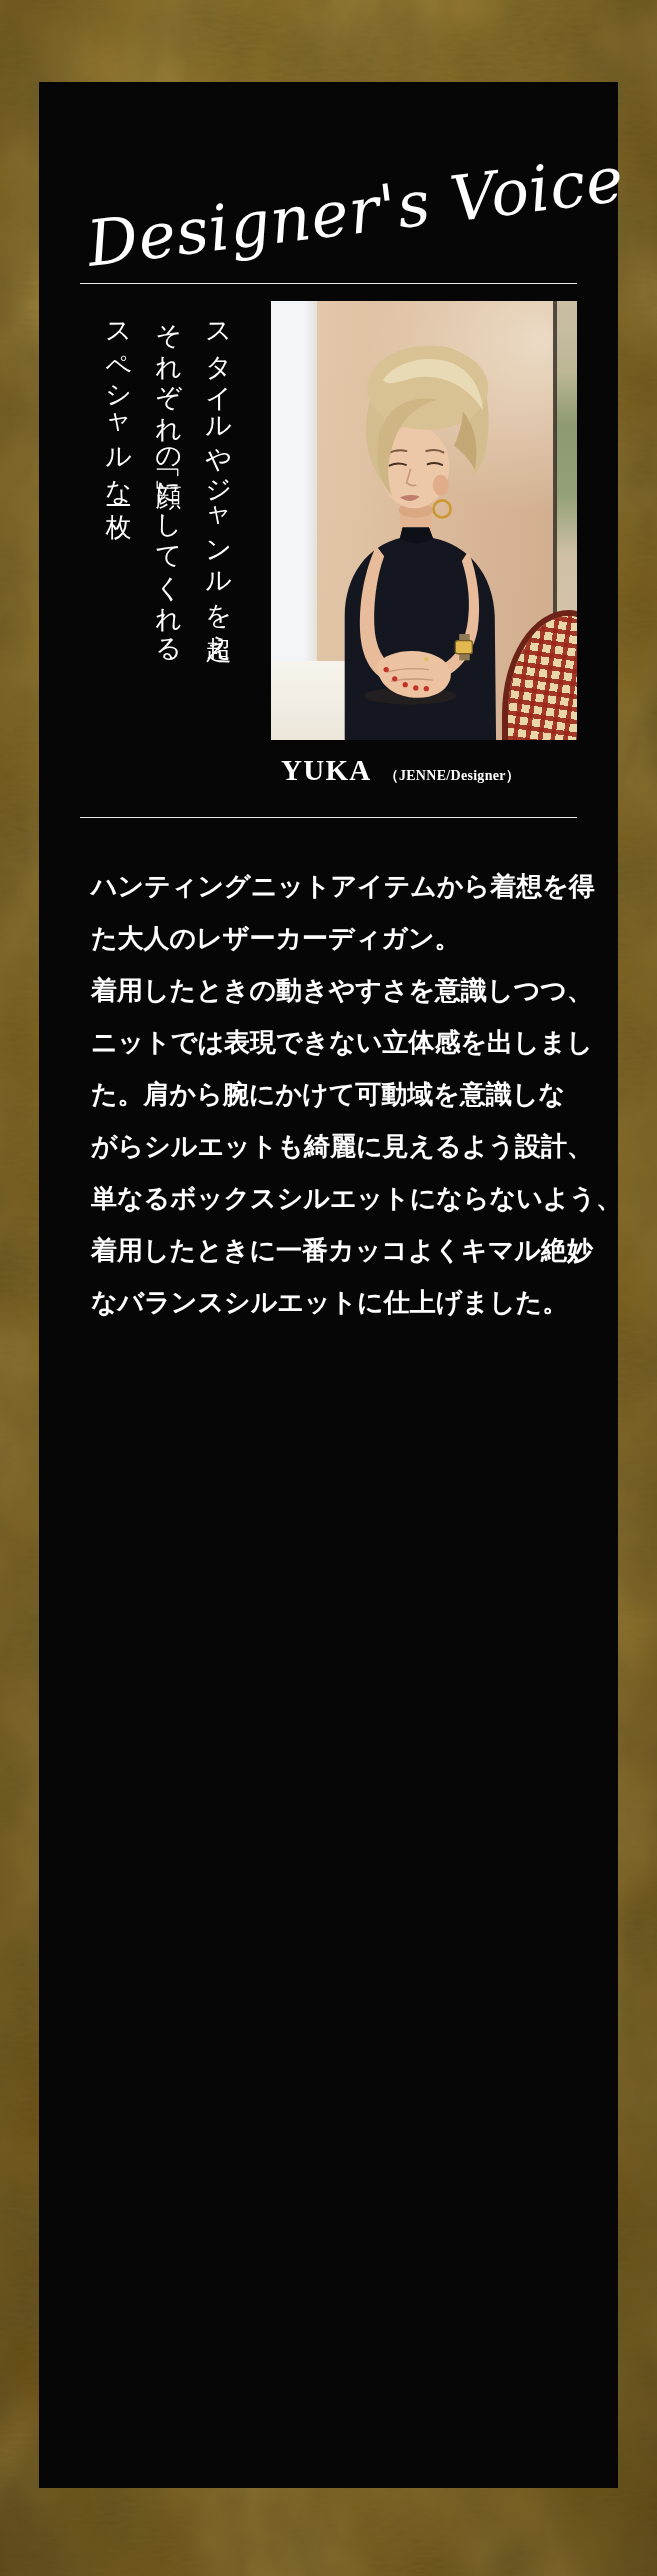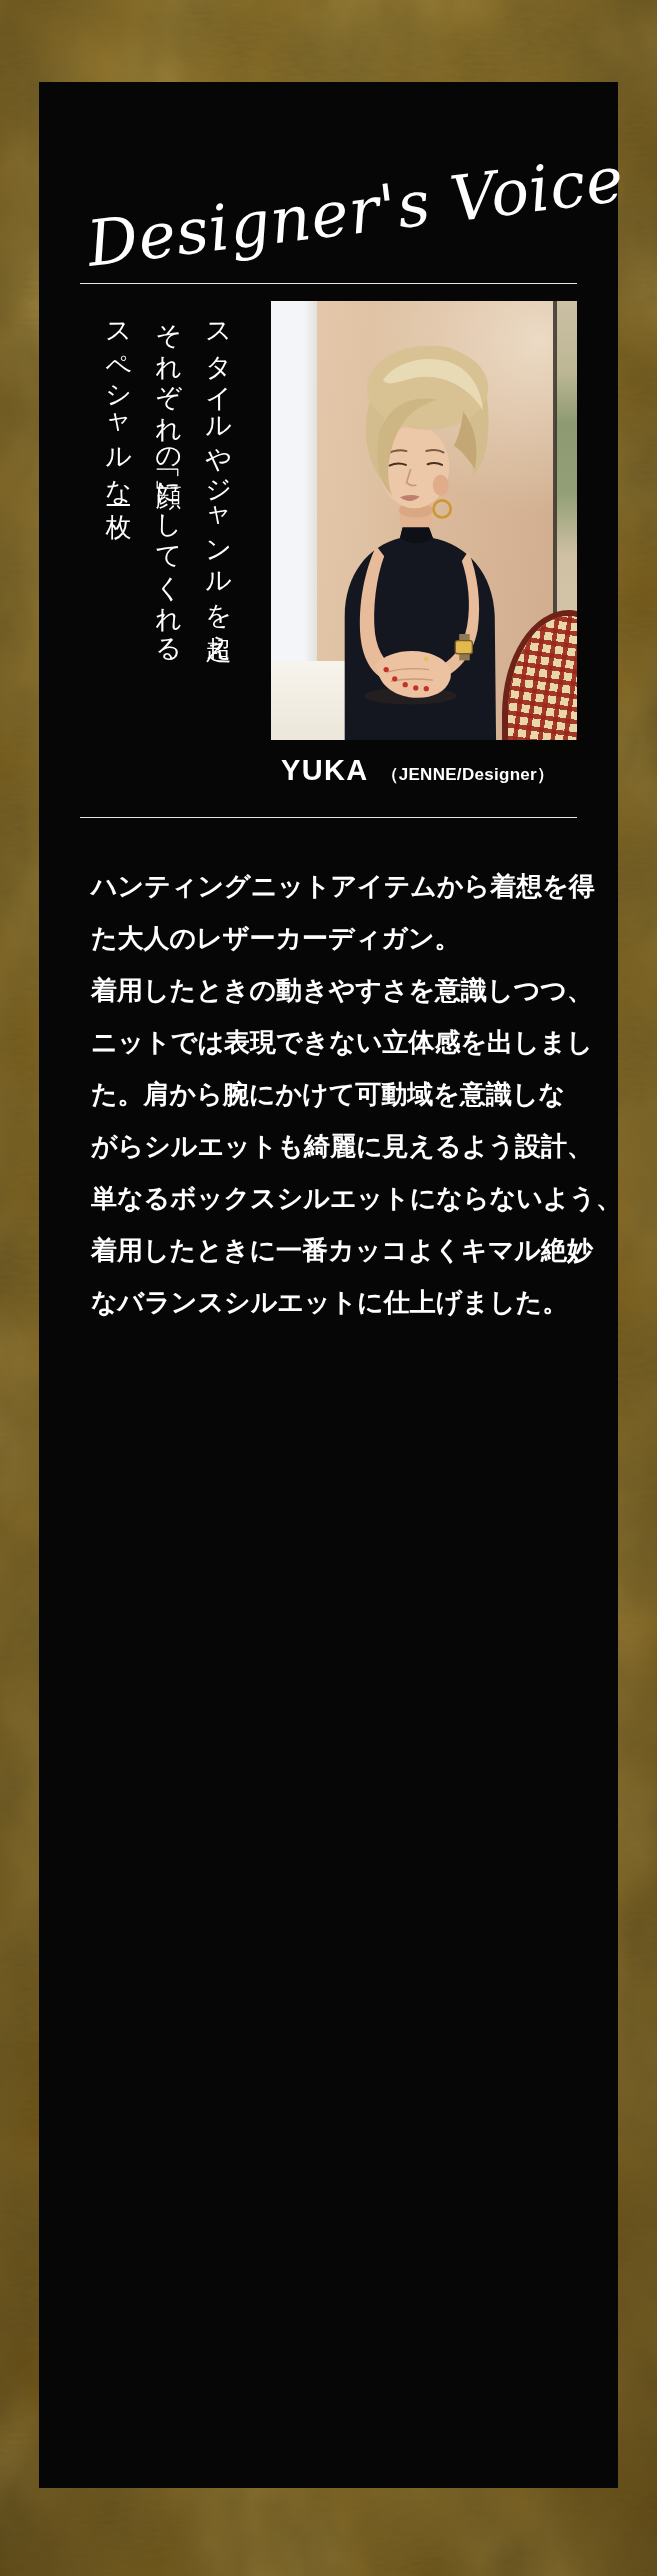--- a/index.html
+++ b/index.html
@@ -45,23 +45,23 @@
   .ph-chair { position:absolute; left:231px; top:309px; width:105px; height:145px;
           border:6px solid #6d2317; border-radius:60% 45% 10% 10% / 70% 55% 10% 10%;
           overflow:hidden; background:#ead9ab; }
   .ph-chair-pattern { position:absolute; inset:-14.5px;
           background:
             repeating-linear-gradient(8deg,  rgba(155,38,25,0.9) 0 4.6px, rgba(155,38,25,0) 4.6px 12.5px),
             repeating-linear-gradient(98deg, rgba(155,38,25,0.9) 0 4.6px, #e9d7a9 4.6px 12.5px); }
   .ph-person { position:absolute; left:0; top:0; width:306px; height:439px; }
 
   .caption { position:absolute; left:242px; top:672px; color:#ffffff;
-          display:flex; align-items:baseline; gap:13px; white-space:nowrap; }
+          display:flex; align-items:baseline; gap:13px; white-space:nowrap;font-family:Liberation Serif, serif; }
   .caption .name { font-size:29px; font-weight:700; letter-spacing:1.3px; }
-  .caption .role { font-size:17px; font-weight:700; letter-spacing:0.3px; }
+  .caption .role { font-size:14px; font-weight:700; letter-spacing:0.3px; }
 
   .body-text { position:absolute; left:44px; top:778px; width:520px; color:#ffffff;
           font-size:26px; line-height:52px; font-weight:600; }
   .body-text p { margin:0 0 57px 8px; white-space:pre; }
   .body-text p:last-child { margin-bottom:0; }
 </style>
 </head>
 <body>
 
 <div class="page">

